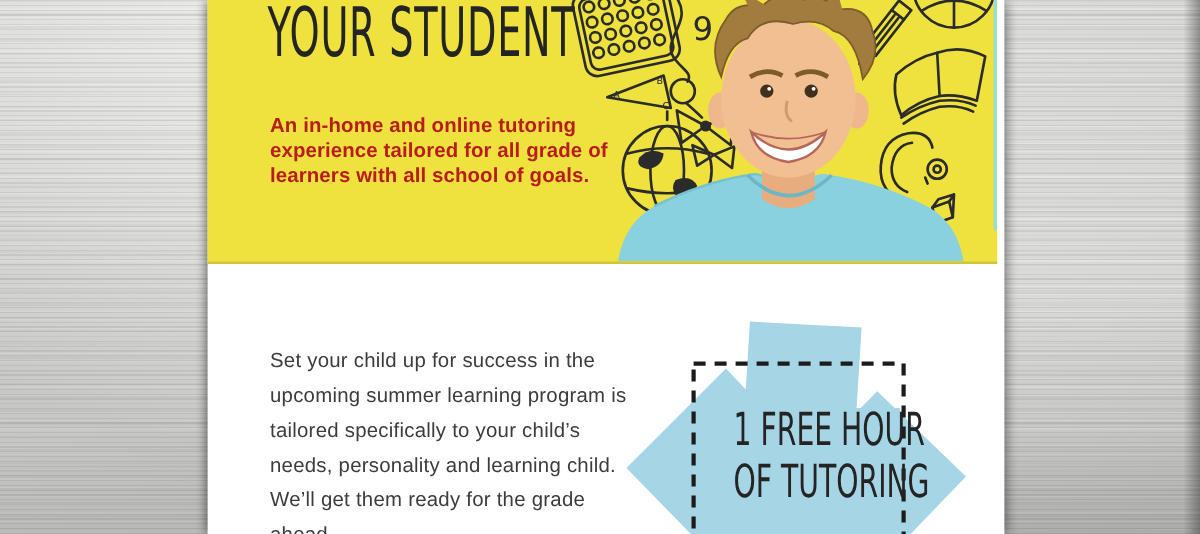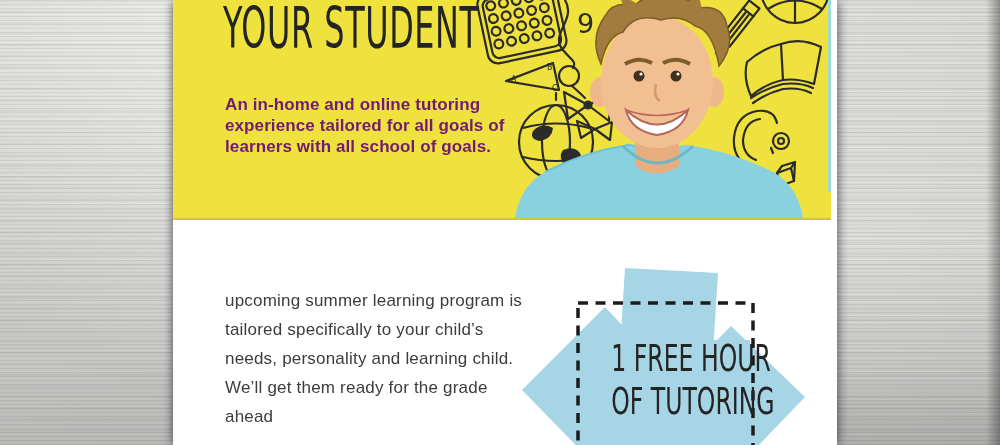--- a/index.html
+++ b/index.html
@@ -44,21 +44,21 @@
   }
   .headline{
     position:absolute;left:50px;top:-3px;
     font-family:"DejaVu Sans",sans-serif;
     font-size:57px;line-height:62px;font-weight:400;color:#242424;
     letter-spacing:1px;white-space:nowrap;
     transform:scaleX(.56);transform-origin:left top;
   }
   .intro{
     position:absolute;left:52px;top:94px;width:300px;
-    font-size:17px;line-height:21px;font-weight:700;color:#701a75;
+    font-size:17px;line-height:21px;font-weight:700;color:#b91c1c;
     letter-spacing:.1px;
   }
   .doodles,.boy{position:absolute;top:0;pointer-events:none;}
   .doodles{left:0;width:664px;height:218px;}
   .boy{left:342px;width:290px;height:218px;}
   
   .body-copy{
     position:absolute;left:52px;top:286px;width:310px;
     font-size:17px;line-height:29px;font-weight:400;color:#3c3c3c;
     letter-spacing:.2px;
@@ -196,21 +196,21 @@
       <circle cx="163" cy="74" r="1.6" fill="#ffffff"></circle>
       <path d="M141,84 Q138,97 145,101" fill="none" stroke="#d59a6c" stroke-width="2.5"></path>
       <path d="M111,110 Q142,139 173,110 Q168,131 142,135 Q116,131 111,110 Z" fill="#ffffff" stroke="#b5685a" stroke-width="2"></path>
       <path d="M111,110 Q142,121 173,110" fill="none" stroke="#b5685a" stroke-width="1.5"></path>
     </svg>
 
     <div class="headline">YOUR STUDENT</div>
 
     <div class="intro">
       <div>An in-home and online tutoring</div>
-      <div>experience tailored for all goals of</div>
+      <div>experience tailored for all grade of</div>
       <div>learners with all school of goals.</div>
     </div>
 
     <div class="teal-edge"></div>
   </div>
 
   <svg class="coupon-svg" viewBox="0 0 335 195">
     <g fill="#a6d5e5" stroke="none">
       <polygon points="122,18 215,23 207,150 114,145"></polygon>
       <polygon points="19,140 102,57 182,142 102,225"></polygon>
@@ -218,19 +218,20 @@
       <polygon points="82,90 247,90 247,215 82,215"></polygon>
     </g>
     <rect x="75" y="53" width="175" height="200" fill="none" stroke="#1c1c1c" stroke-width="3.5" stroke-dasharray="10 7.5"></rect>
   </svg>
   <div class="coupon-text">
     <div>1 FREE HOUR</div>
     <div>OF TUTORING</div>
   </div>
 
   <div class="body-copy">
+    <div>Set your child up for success in the</div>
     <div>upcoming summer learning program is</div>
     <div>tailored specifically to your child’s</div>
     <div>needs, personality and learning child.</div>
     <div>We’ll get them ready for the grade ahead</div>
   </div>
 
 </div>
 
 </body></html>

